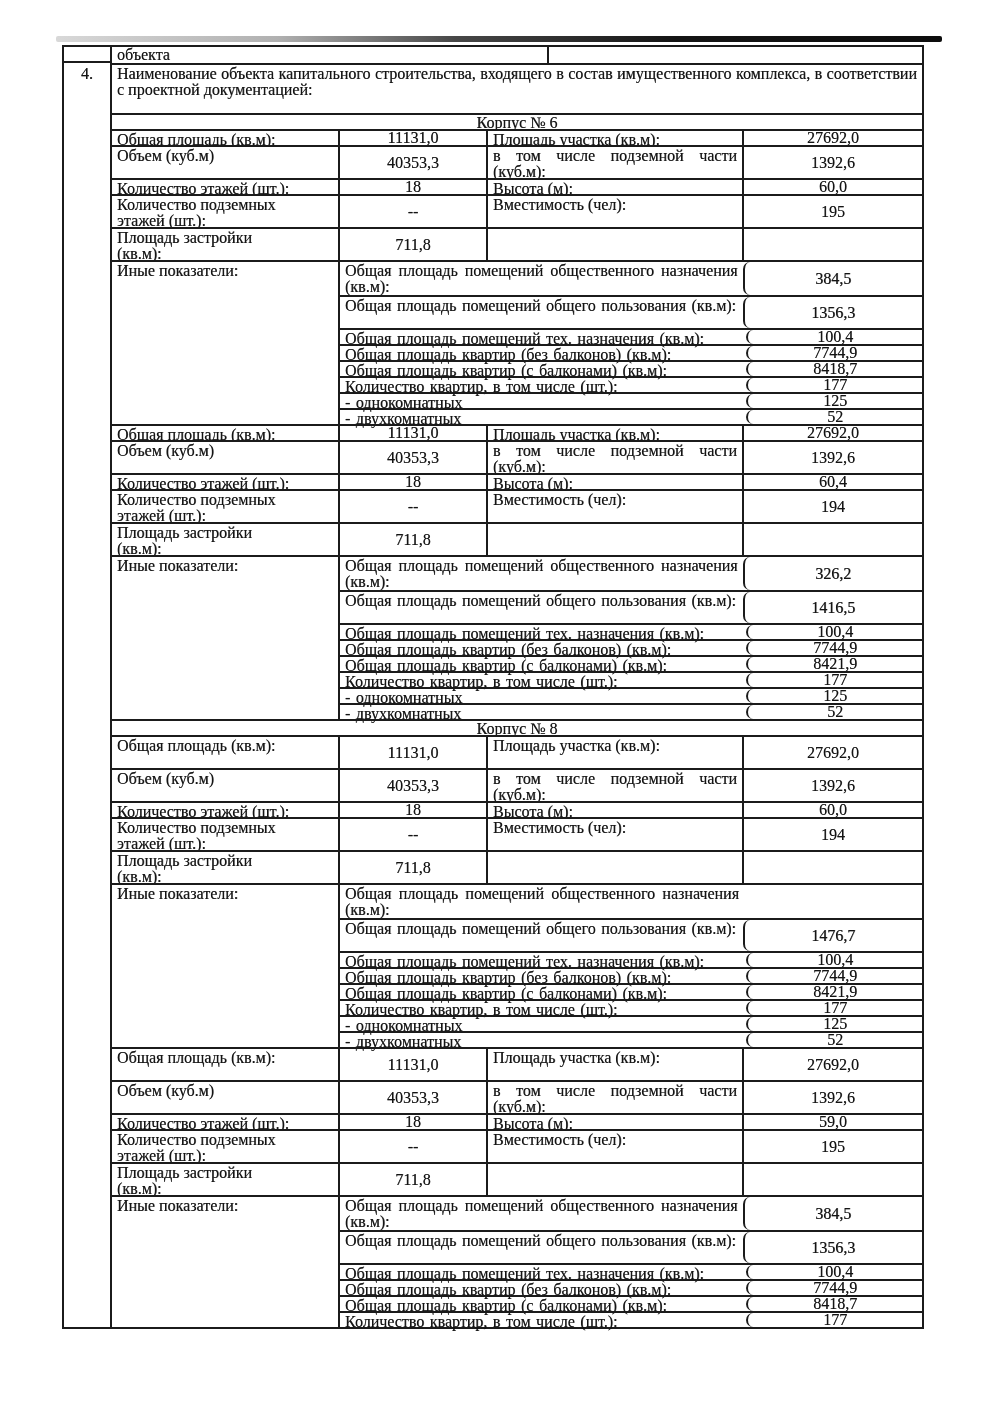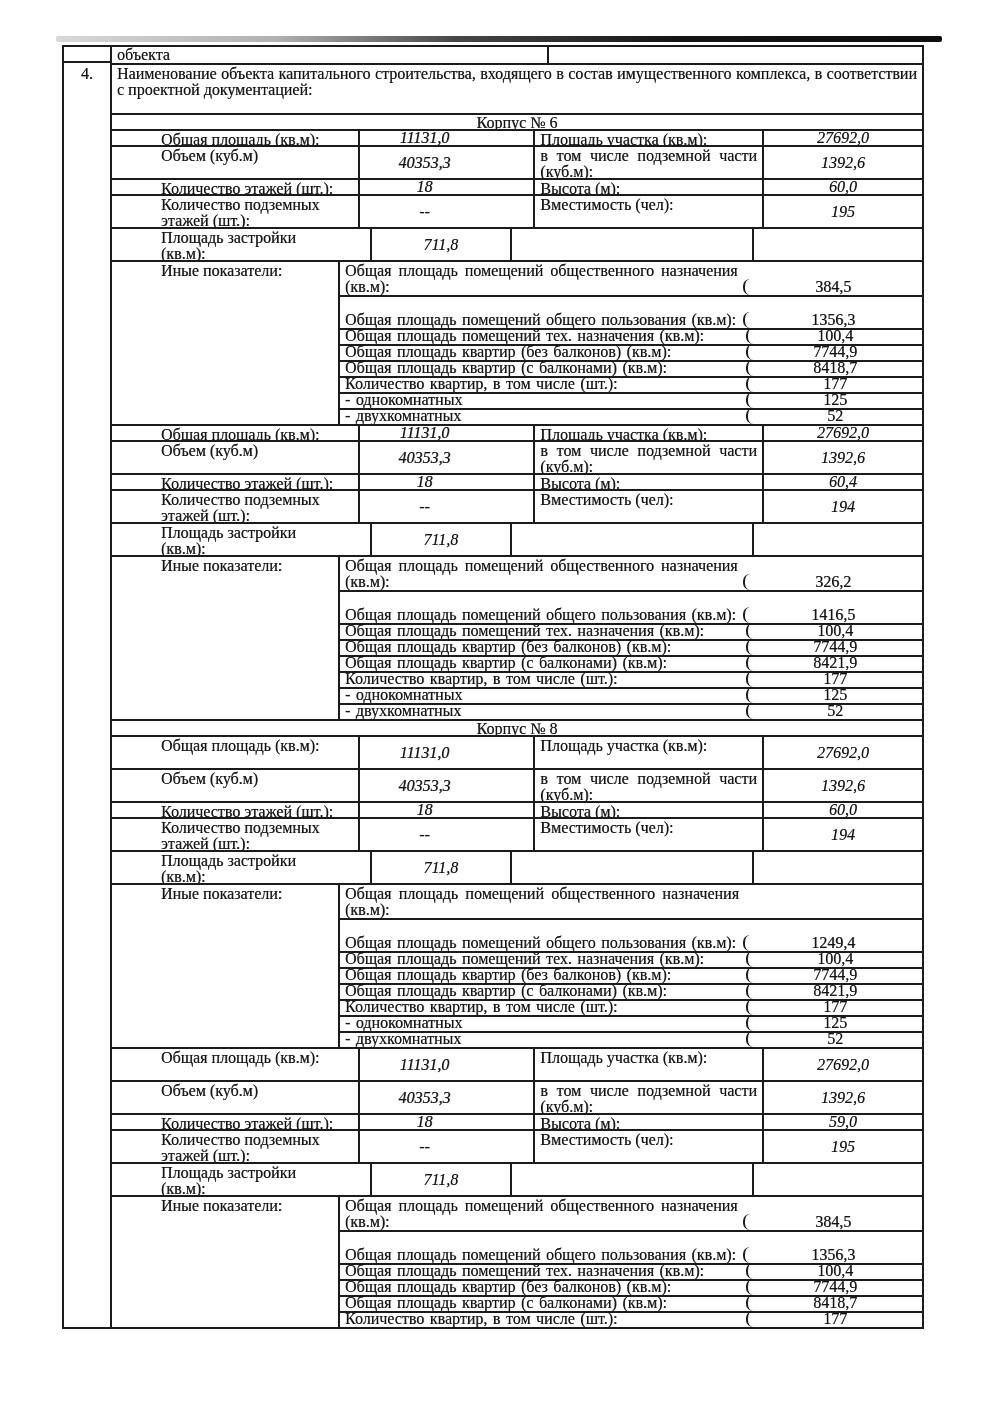--- a/index.html
+++ b/index.html
@@ -57,30 +57,30 @@
 
   
   .c-obj  { width: 435px; padding: 0 5px; }
   .c-rest { width: 375px; }
   .c-full { width: 810px; }
   .l1 { width: 226px; padding: 1px 5px 0 5px; }
   .v1 { width: 148px; }
   .l2 { width: 256px; padding: 1px 5px 0 5px; }
   .v2 { width: 180px; }
 
-  .lab { text-align: left; margin-left: 44px; }
+  .lab { text-align: left; }
   .lab .inner-narrow { display: inline-block; max-width: 172px; }
-  .val { display: flex; align-items: center; justify-content: center; text-align: left; font-style: italic; }
+  .val { display: flex; align-items: center; justify-content: center; text-align: left; }
   .just { text-align: justify; }
 
   .title-cell { text-align: center; height: 16px; }
 
   
   .ind-col { width: 584px; border-left: 2px solid #1b1b1b; display: flex; flex-direction: column; }
-  .ind-row { display: flex; border-top: 2px solid #1b1b1b; align-items: flex-end; }
+  .ind-row { display: flex; border-top: 2px solid #1b1b1b; }
   .ind-row:first-child { border-top: none; }
   .ind-row.h1 { height: 16px; gap: 12px; }
   .ind-row.h2 { height: 33px; }
   .ind-lab { width: 404px; padding: 1px 5px 0 5px; word-spacing: 1.5px; }
   .ind-val { width: 180px; border-left: 2px solid #1b1b1b; display: flex; align-items: center; justify-content: center; text-align: center; border-radius: 7px; }
 
   
   .kblock.tall .r-area { height: 33px; }
 </style>
 </head>
@@ -314,21 +314,21 @@
     </div>
 
     <div class="row">
       <div class="cell l1 lab">Иные показатели:</div>
       <div class="ind-col">
         <div class="ind-row h2">
           <div class="ind-lab just">Общая площадь помещений общественного назначения (кв.м):</div>
         </div>
         <div class="ind-row h2">
           <div class="ind-lab just">Общая площадь помещений общего пользования (кв.м):</div>
-          <div class="ind-val">1249,4</div>
+          <div class="ind-val">1476,7</div>
         </div>
         <div class="ind-row h1">
           <div class="ind-lab">Общая площадь помещений тех. назначения (кв.м):</div>
           <div class="ind-val">100,4</div>
         </div>
         <div class="ind-row h1">
           <div class="ind-lab">Общая площадь квартир (без балконов) (кв.м):</div>
           <div class="ind-val">7744,9</div>
         </div>
         <div class="ind-row h1">

